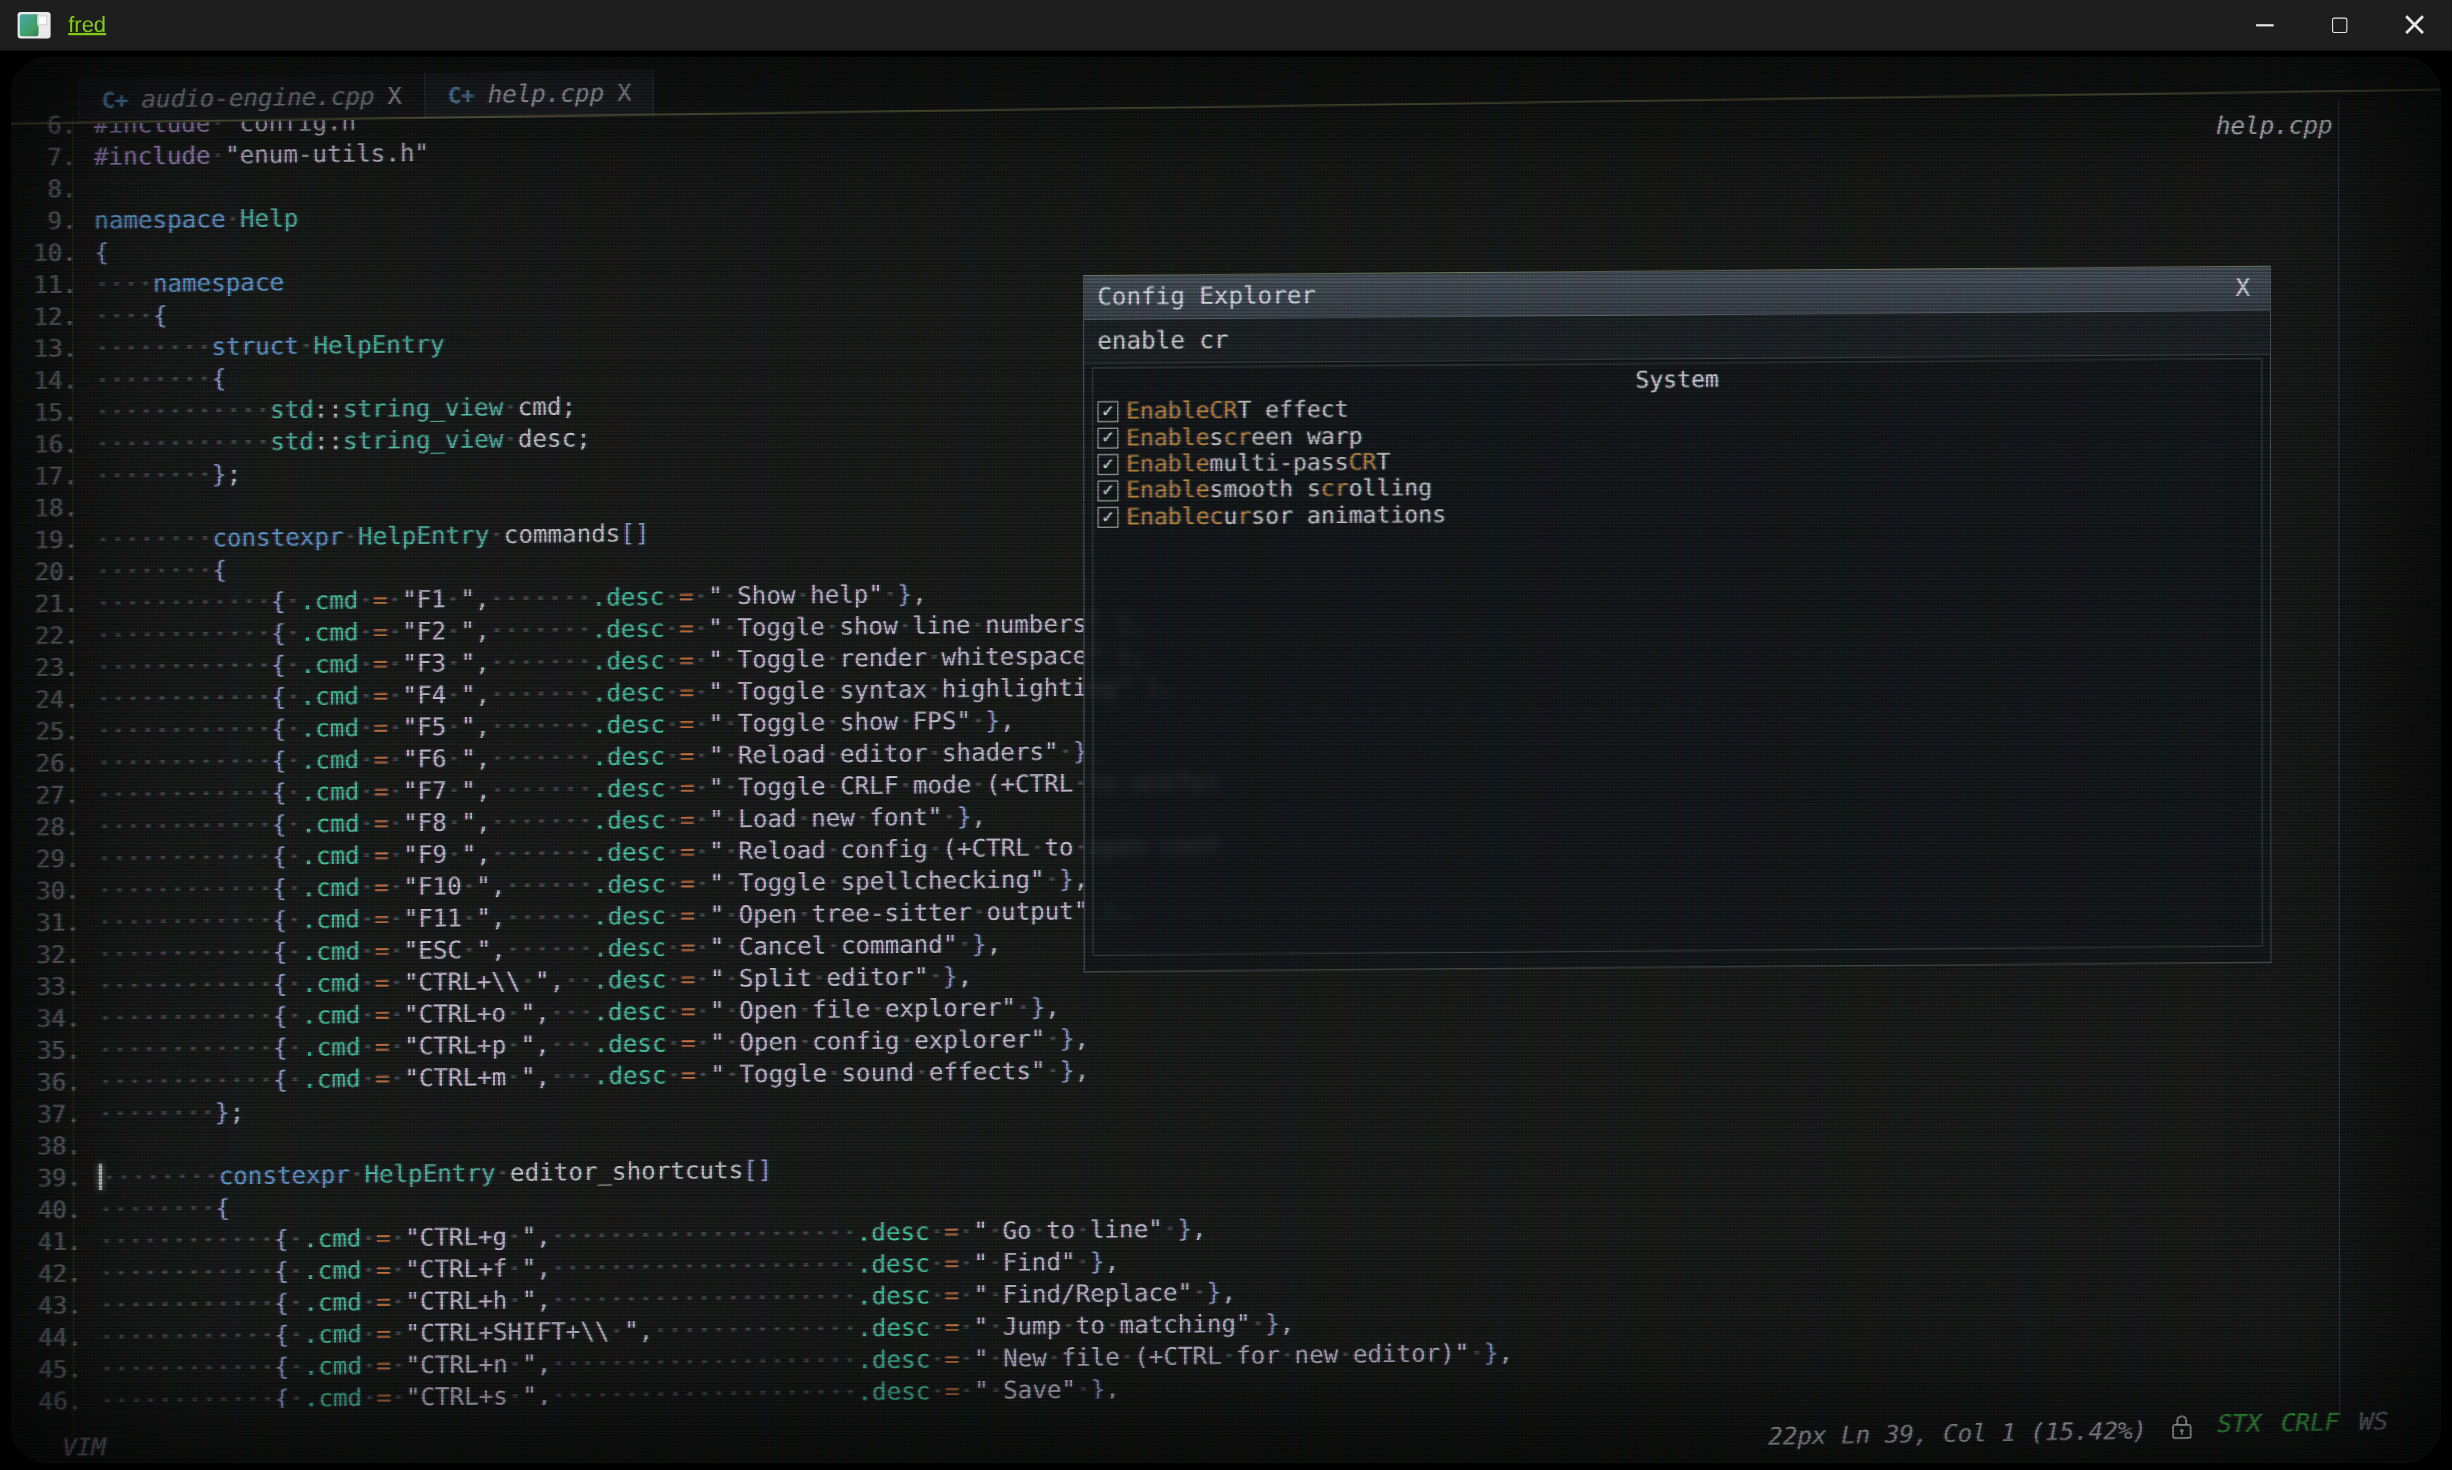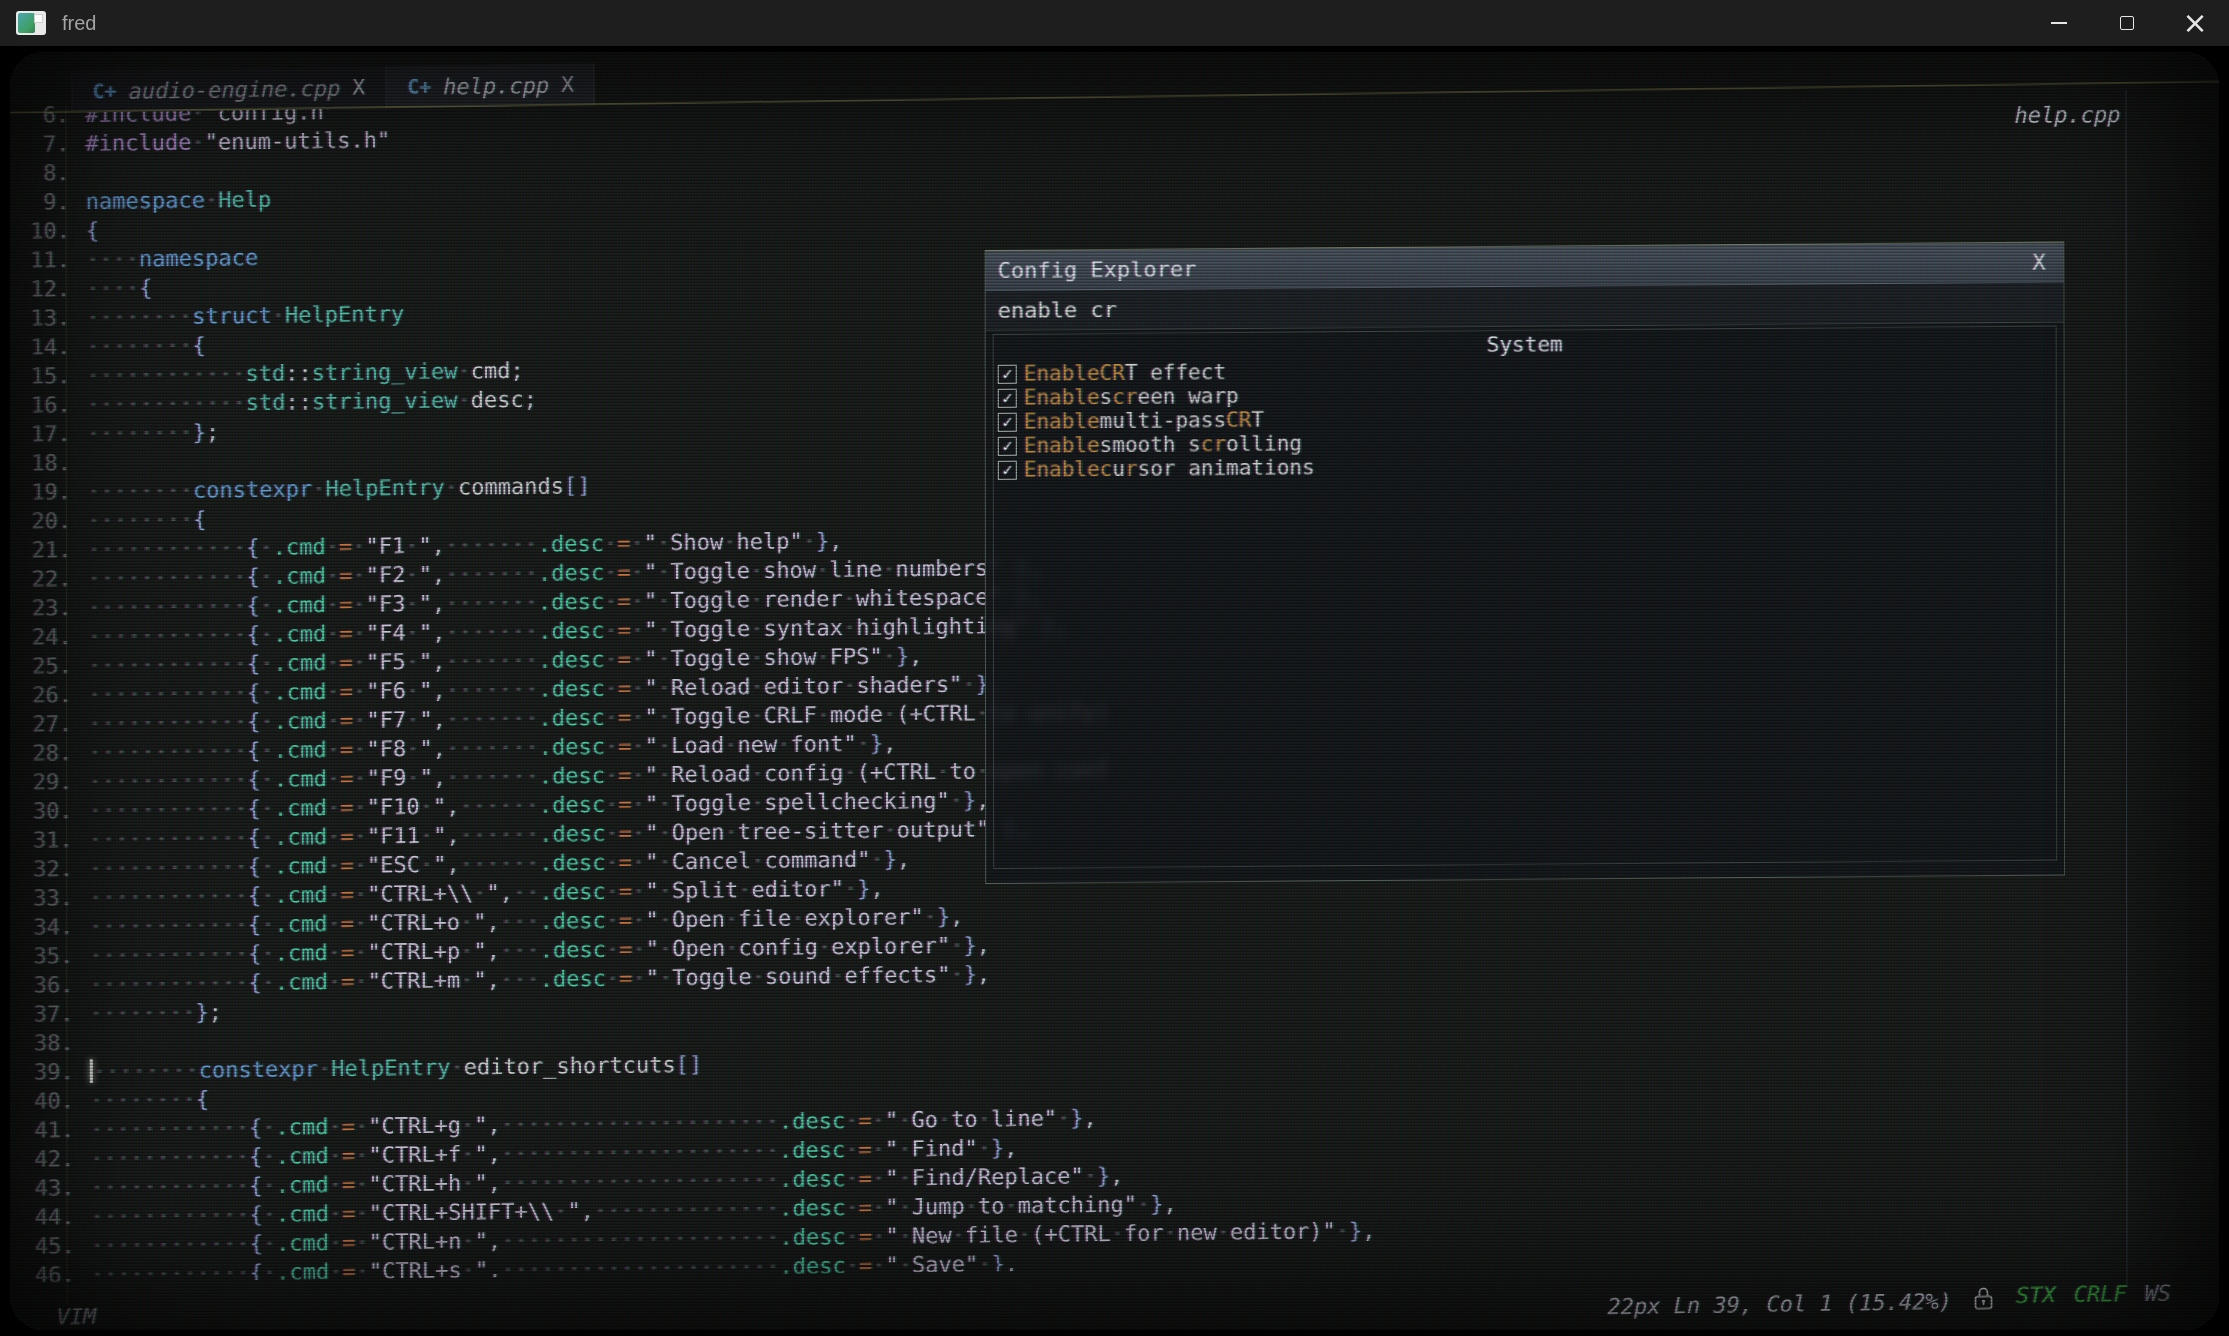--- a/index.html
+++ b/index.html
@@ -4,21 +4,21 @@
 <style>
   * { margin:0; padding:0; box-sizing:border-box; }
   html,body { width:2229px; height:1336px; background:#000; overflow:hidden; }
   body { font-family:"DejaVu Sans Mono", monospace; }
 
   
   .titlebar { position:absolute; left:0; top:0; width:2229px; height:46px; background:#1e1e1e; display:flex; align-items:center; z-index:60; }
   .app-icon { width:30px; height:24px; margin-left:16px; border-radius:3px; background:#e9e9e9; position:relative; overflow:hidden; }
   .app-icon::before { content:""; position:absolute; left:2px; top:2px; bottom:2px; width:17px; background:linear-gradient(135deg,#4aa7b0,#3f9e62 70%,#2d7d4f); border-radius:2px; }
   .app-icon::after { content:""; position:absolute; right:3px; top:3px; width:7px; height:7px; background:#fbfbfb; border:1px solid #cfcfcf; }
-  .titlebar .title { margin-left:16px; color:#a3a3a3; font-family:"Liberation Sans", sans-serif; font-size:20px; }
+  .titlebar .title { margin-left:16px; color:#84cc16; font-family:"Liberation Sans", sans-serif; font-size:20px;text-decoration:underline; }
   .win-controls { margin-left:auto; display:flex; height:100%; }
   .win-btn { width:68px; height:100%; display:flex; align-items:center; justify-content:center; color:#e6e6e6; cursor:default; }
   .glyph-min { width:16px; height:2px; background:#e6e6e6; display:block; }
   .glyph-max { width:14px; height:14px; border:1.6px solid #e6e6e6; border-radius:2px; display:block; }
   .glyph-close { font-size:30px; line-height:30px; font-family:"DejaVu Sans", sans-serif; }
 
   
   .crt-frame { position:absolute; left:0; top:46px; width:2229px; height:1290px; background:#000; }
   .crt-screen { position:absolute; left:10px; top:6px; width:2209px; height:1278px; background:#161815; border-radius:34px; overflow:hidden; }
   .warp { position:absolute; inset:0; transform:rotate(-0.45deg) skewX(-0.4deg); transform-origin:50% 50%; }

